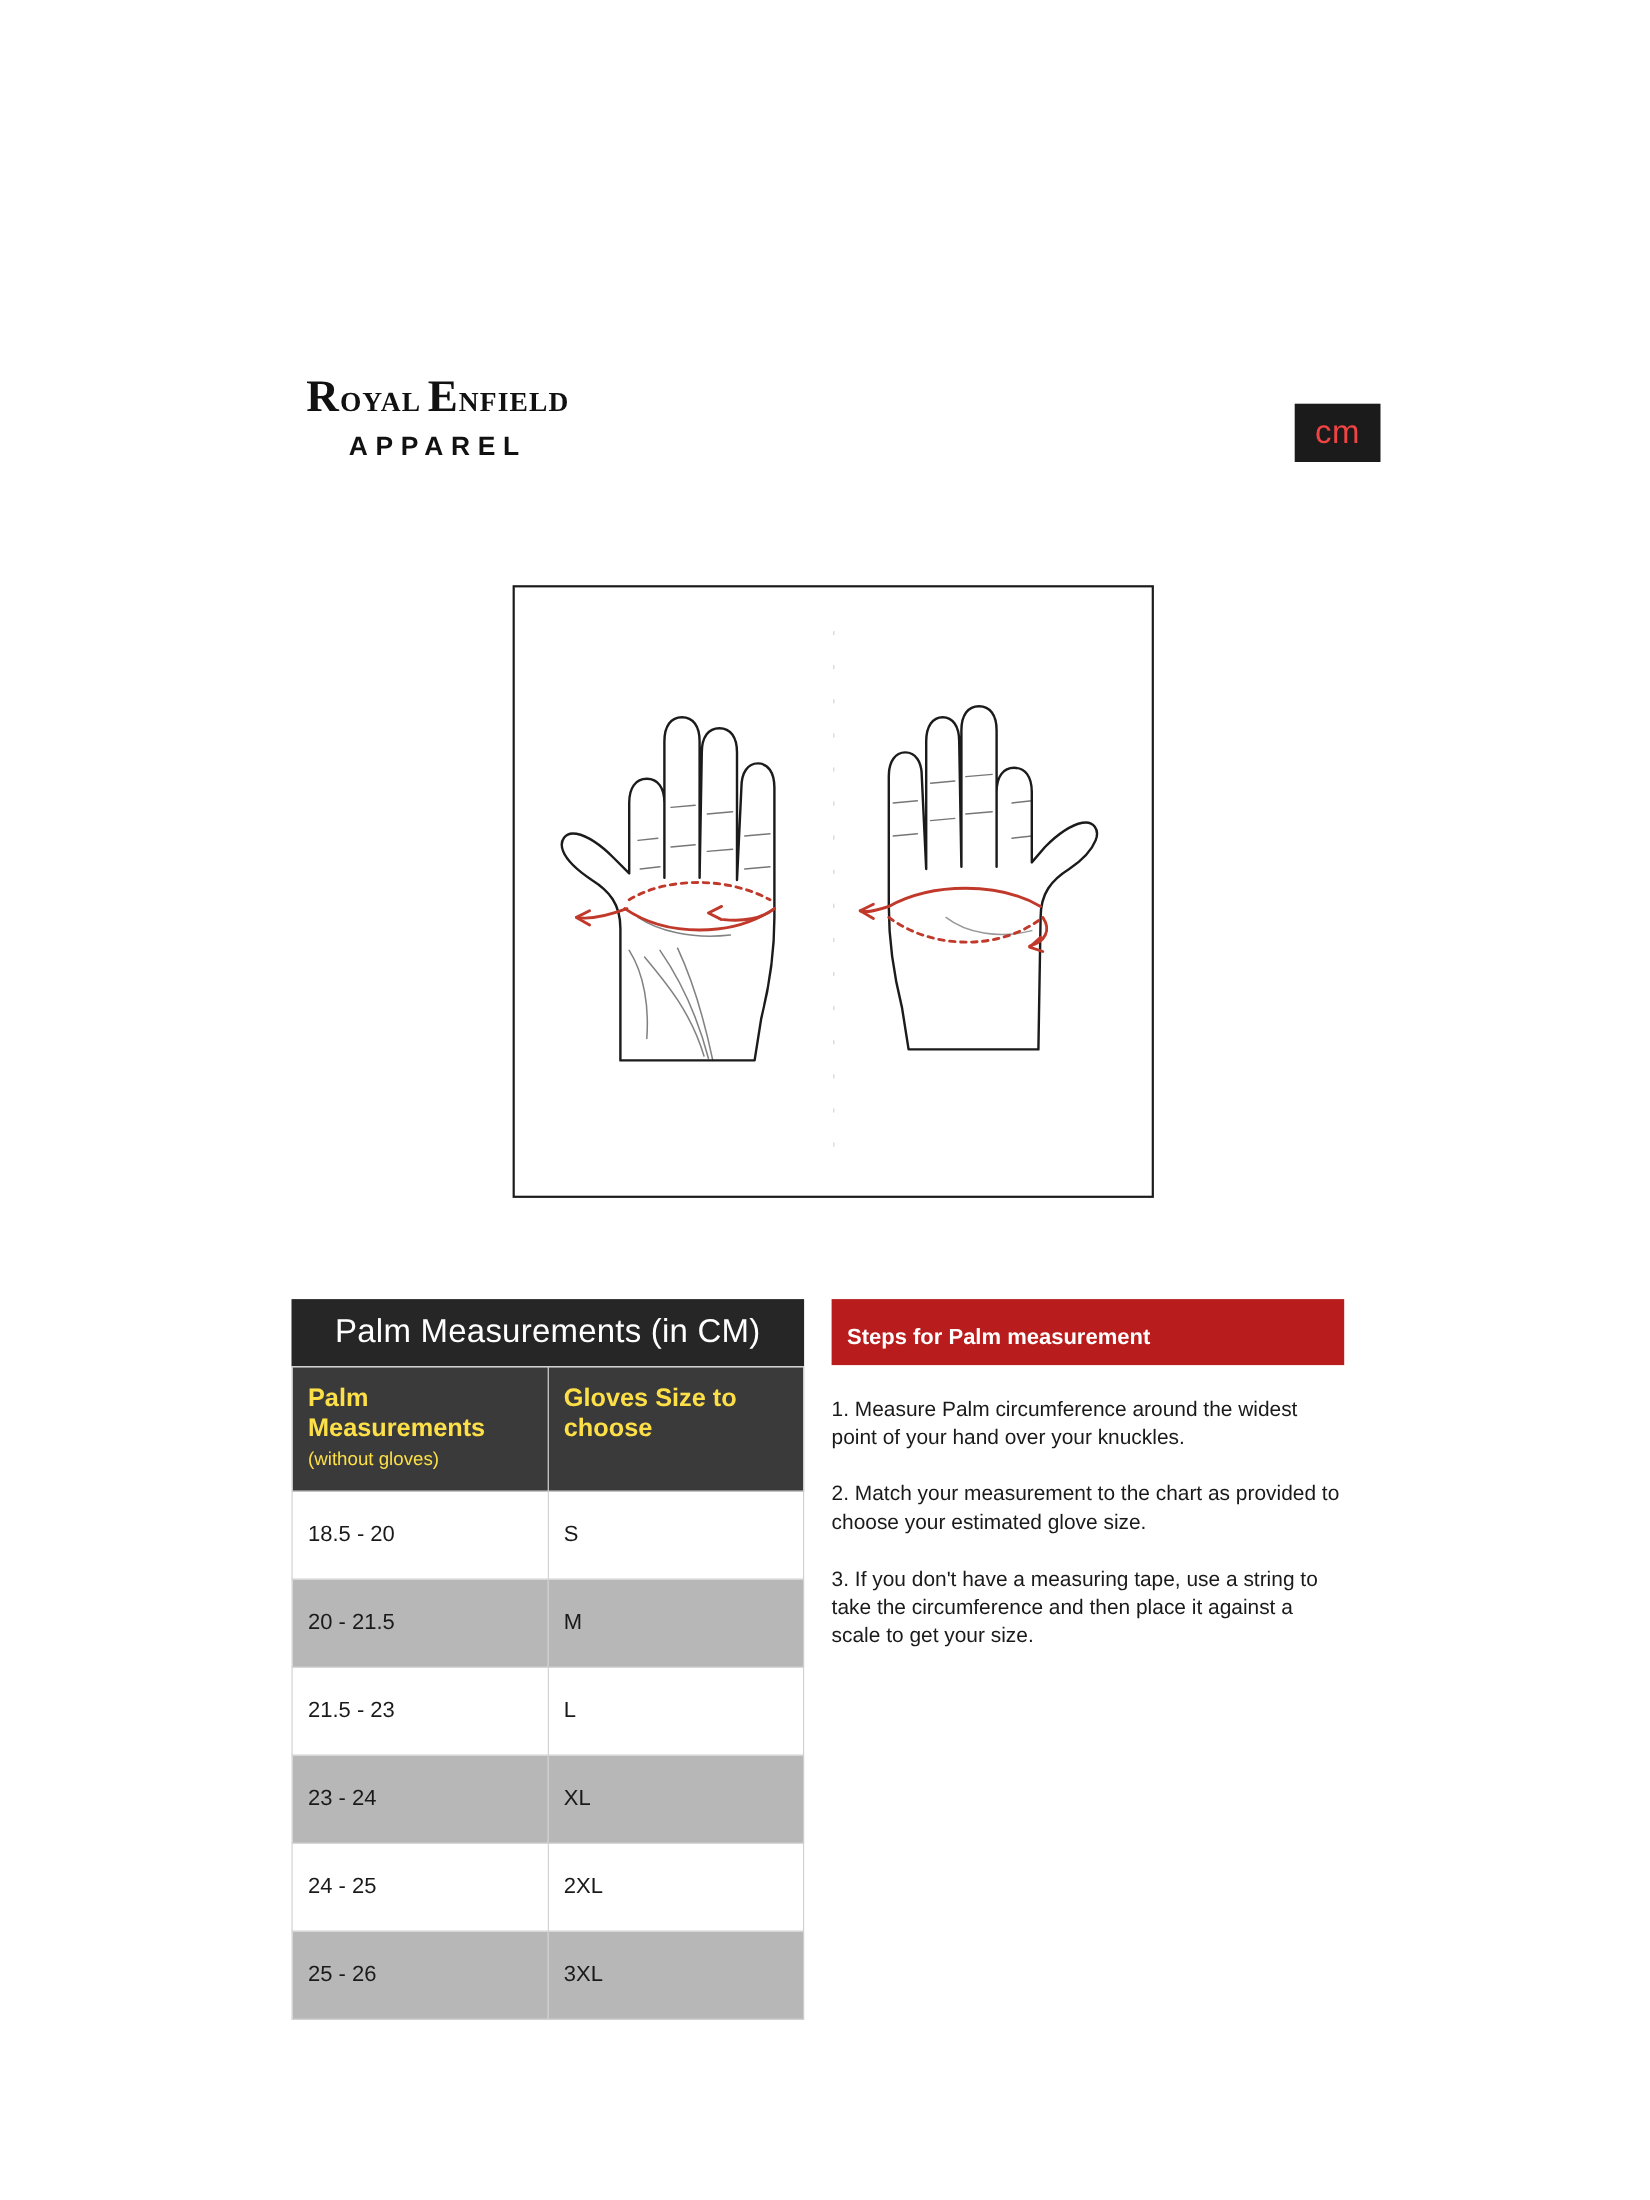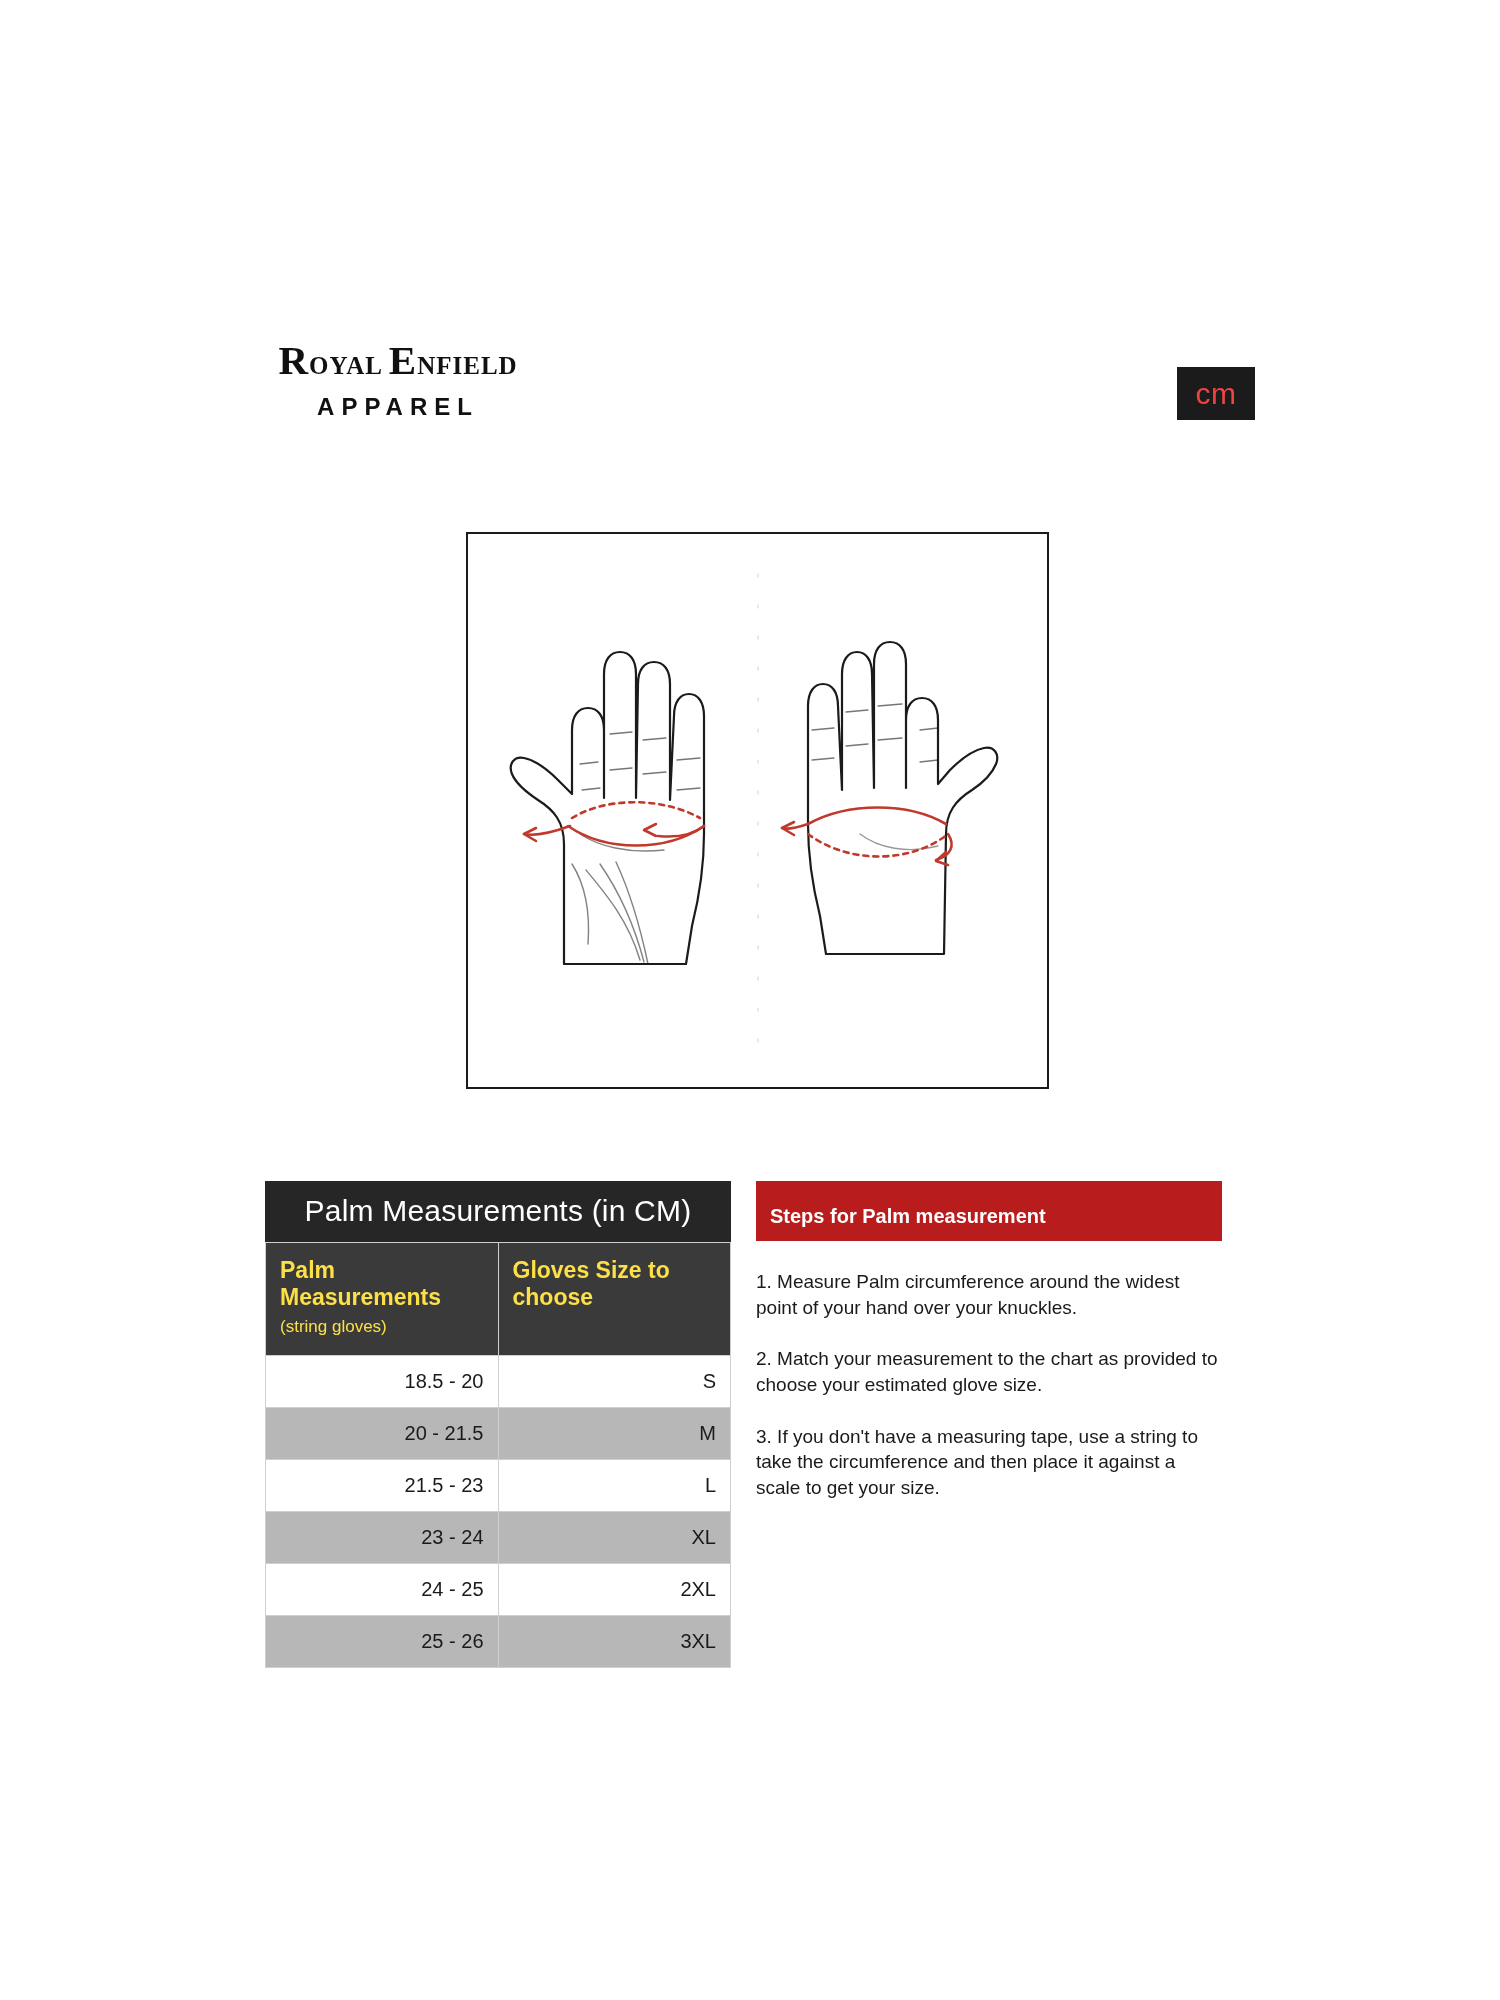--- a/index.html
+++ b/index.html
@@ -111,24 +111,23 @@
     line-height: 1.18;
   }
   .hdr-cell .sub {
     display: block;
     font-size: 17px;
     font-weight: normal;
     margin-top: 6px;
   }
   td.cell {
     font-size: 20px;
-    padding: 14px 14px;
+    padding: 28px 14px;
     background: #ffffff;
     color: #1a1a1a;
-    text-align: right;
   }
   tr.alt td.cell {
     background: #b7b7b7;
   }
 
   
   .steps {
     position: absolute;
     left: 756px;
     top: 1181px;
@@ -219,21 +218,21 @@
   </svg>
 </div>
 
 <div class="table-wrap">
   <div class="table-title">Palm Measurements (in CM)</div>
   <table class="sizes">
     <thead>
       <tr>
         <th class="hdr-cell" style="width:50%">
           <span>Palm Measurements</span>
-          <span class="sub">(string gloves)</span>
+          <span class="sub">(without gloves)</span>
         </th>
         <th class="hdr-cell" style="width:50%">
           <span>Gloves Size to choose</span>
         </th>
       </tr>
     </thead>
     <tbody>
       <tr>
         <td class="cell">18.5 - 20</td>
         <td class="cell">S</td>

